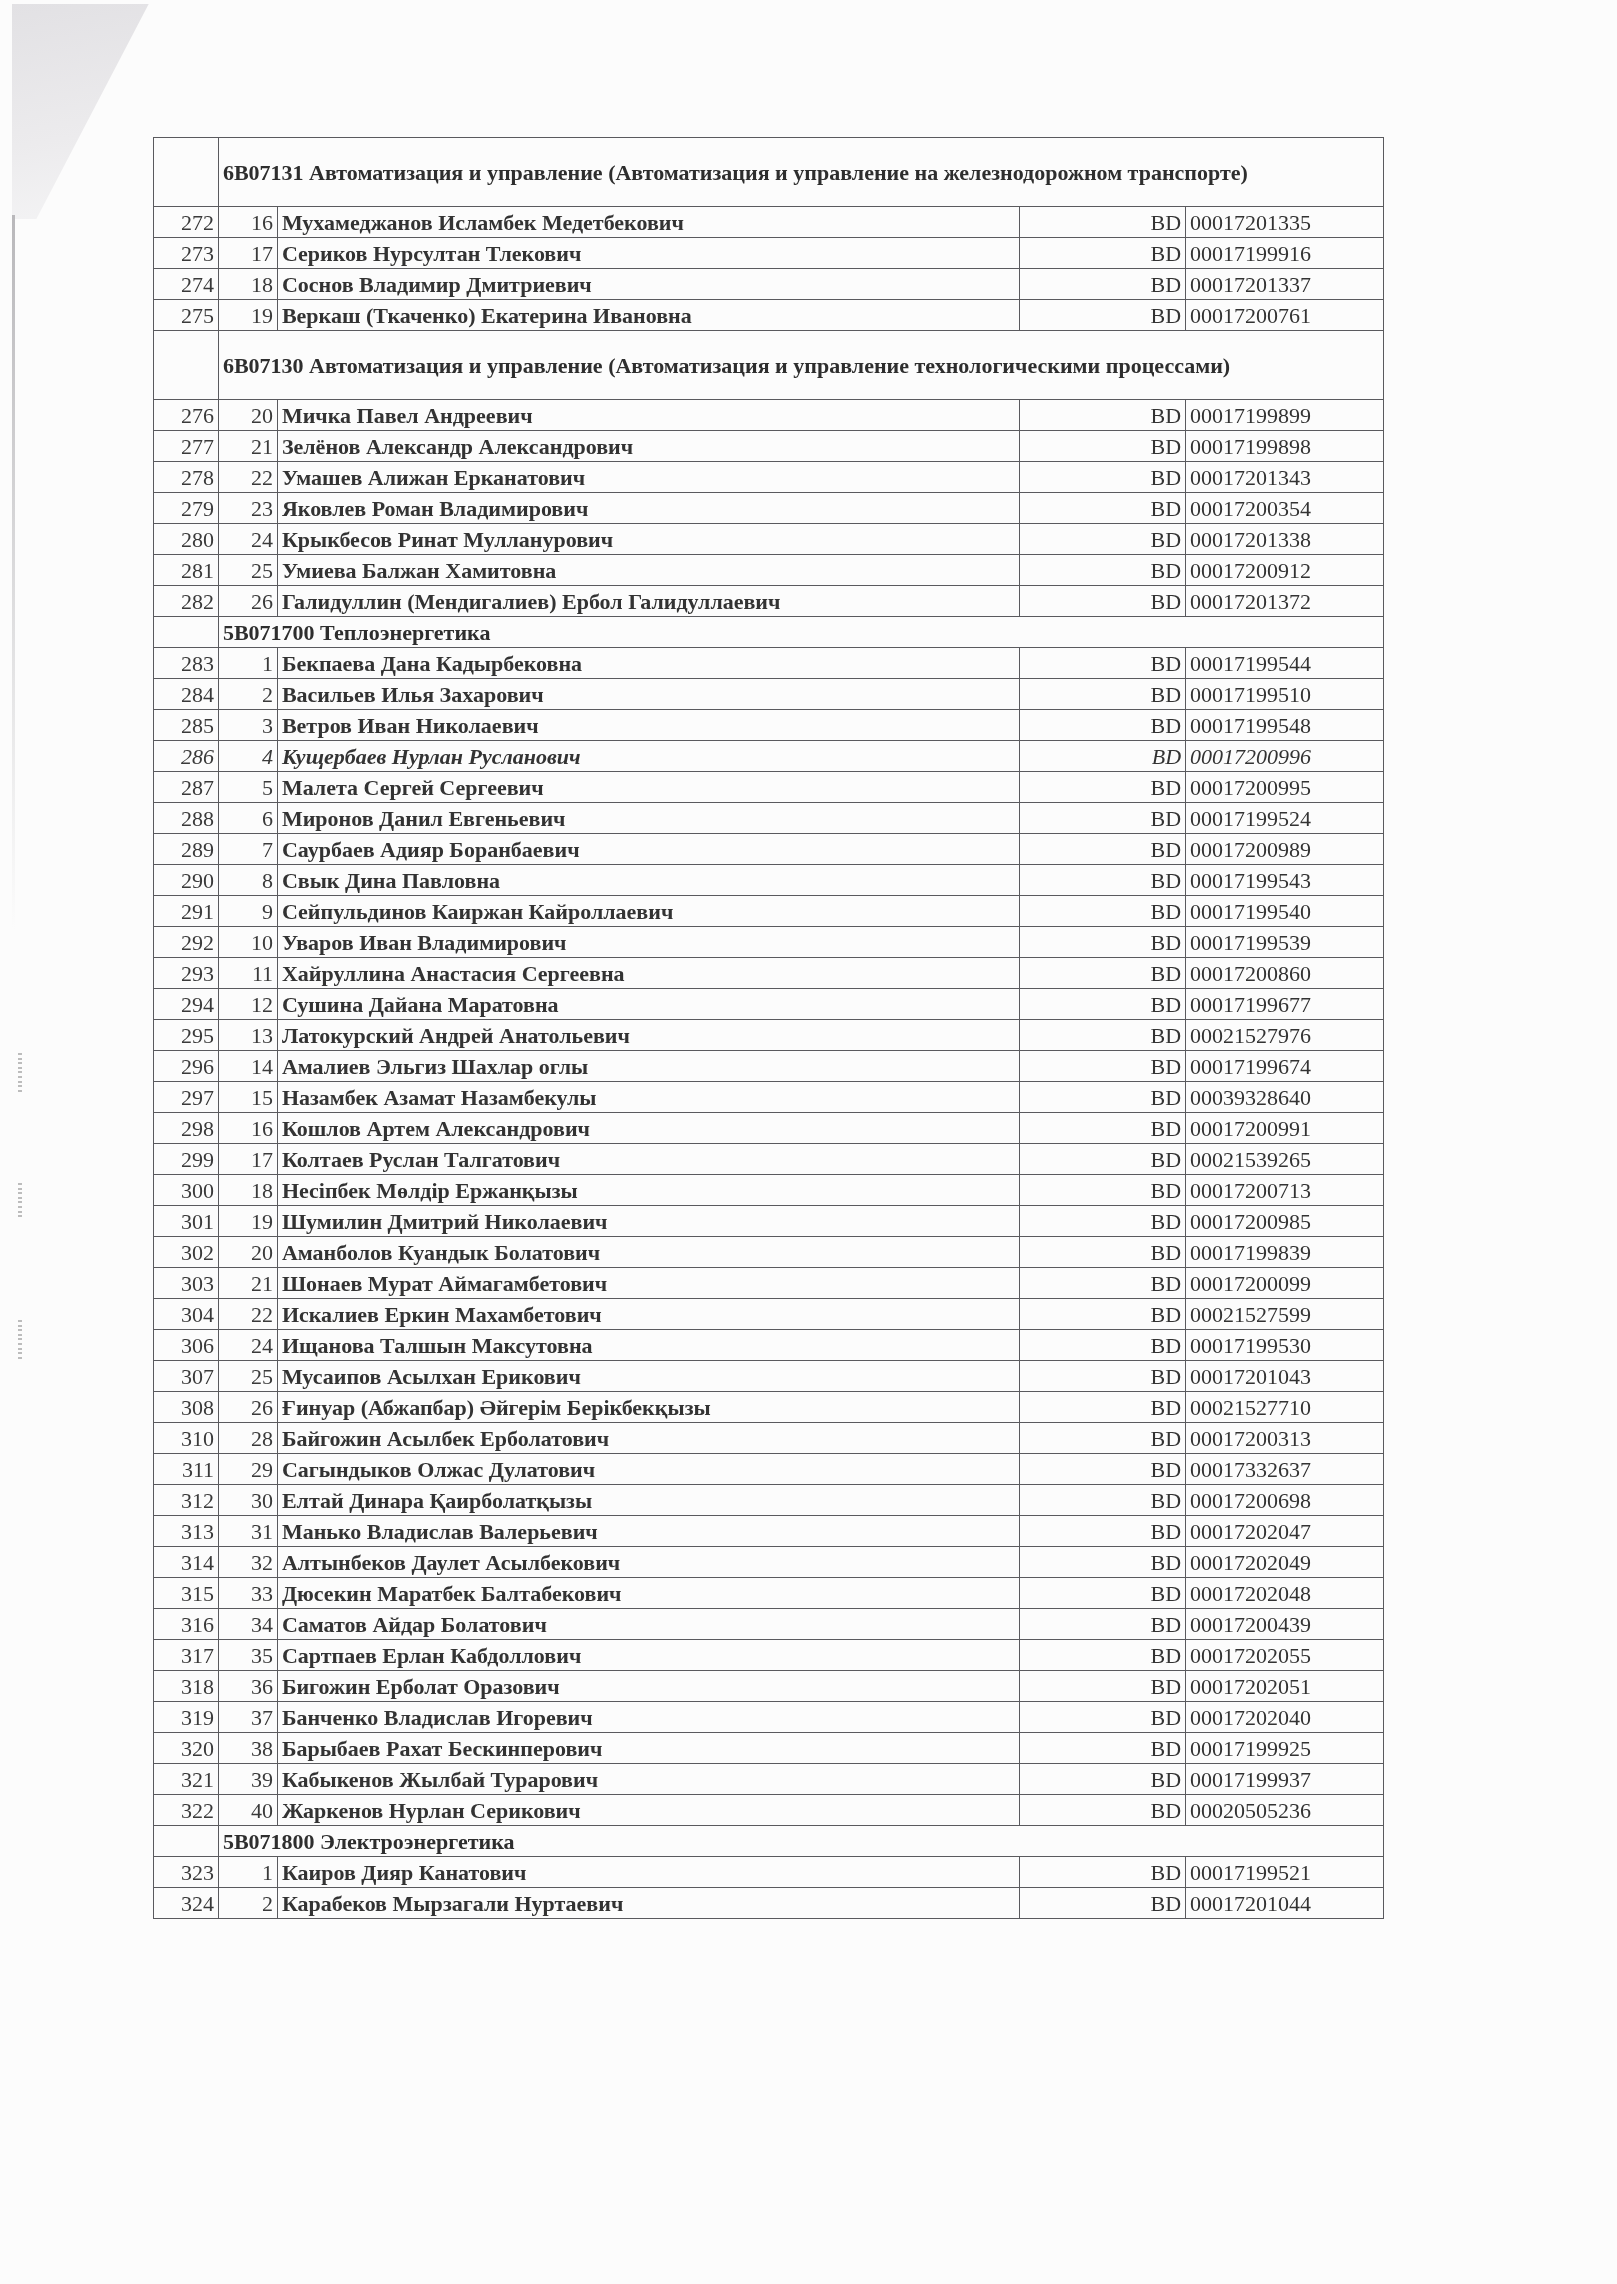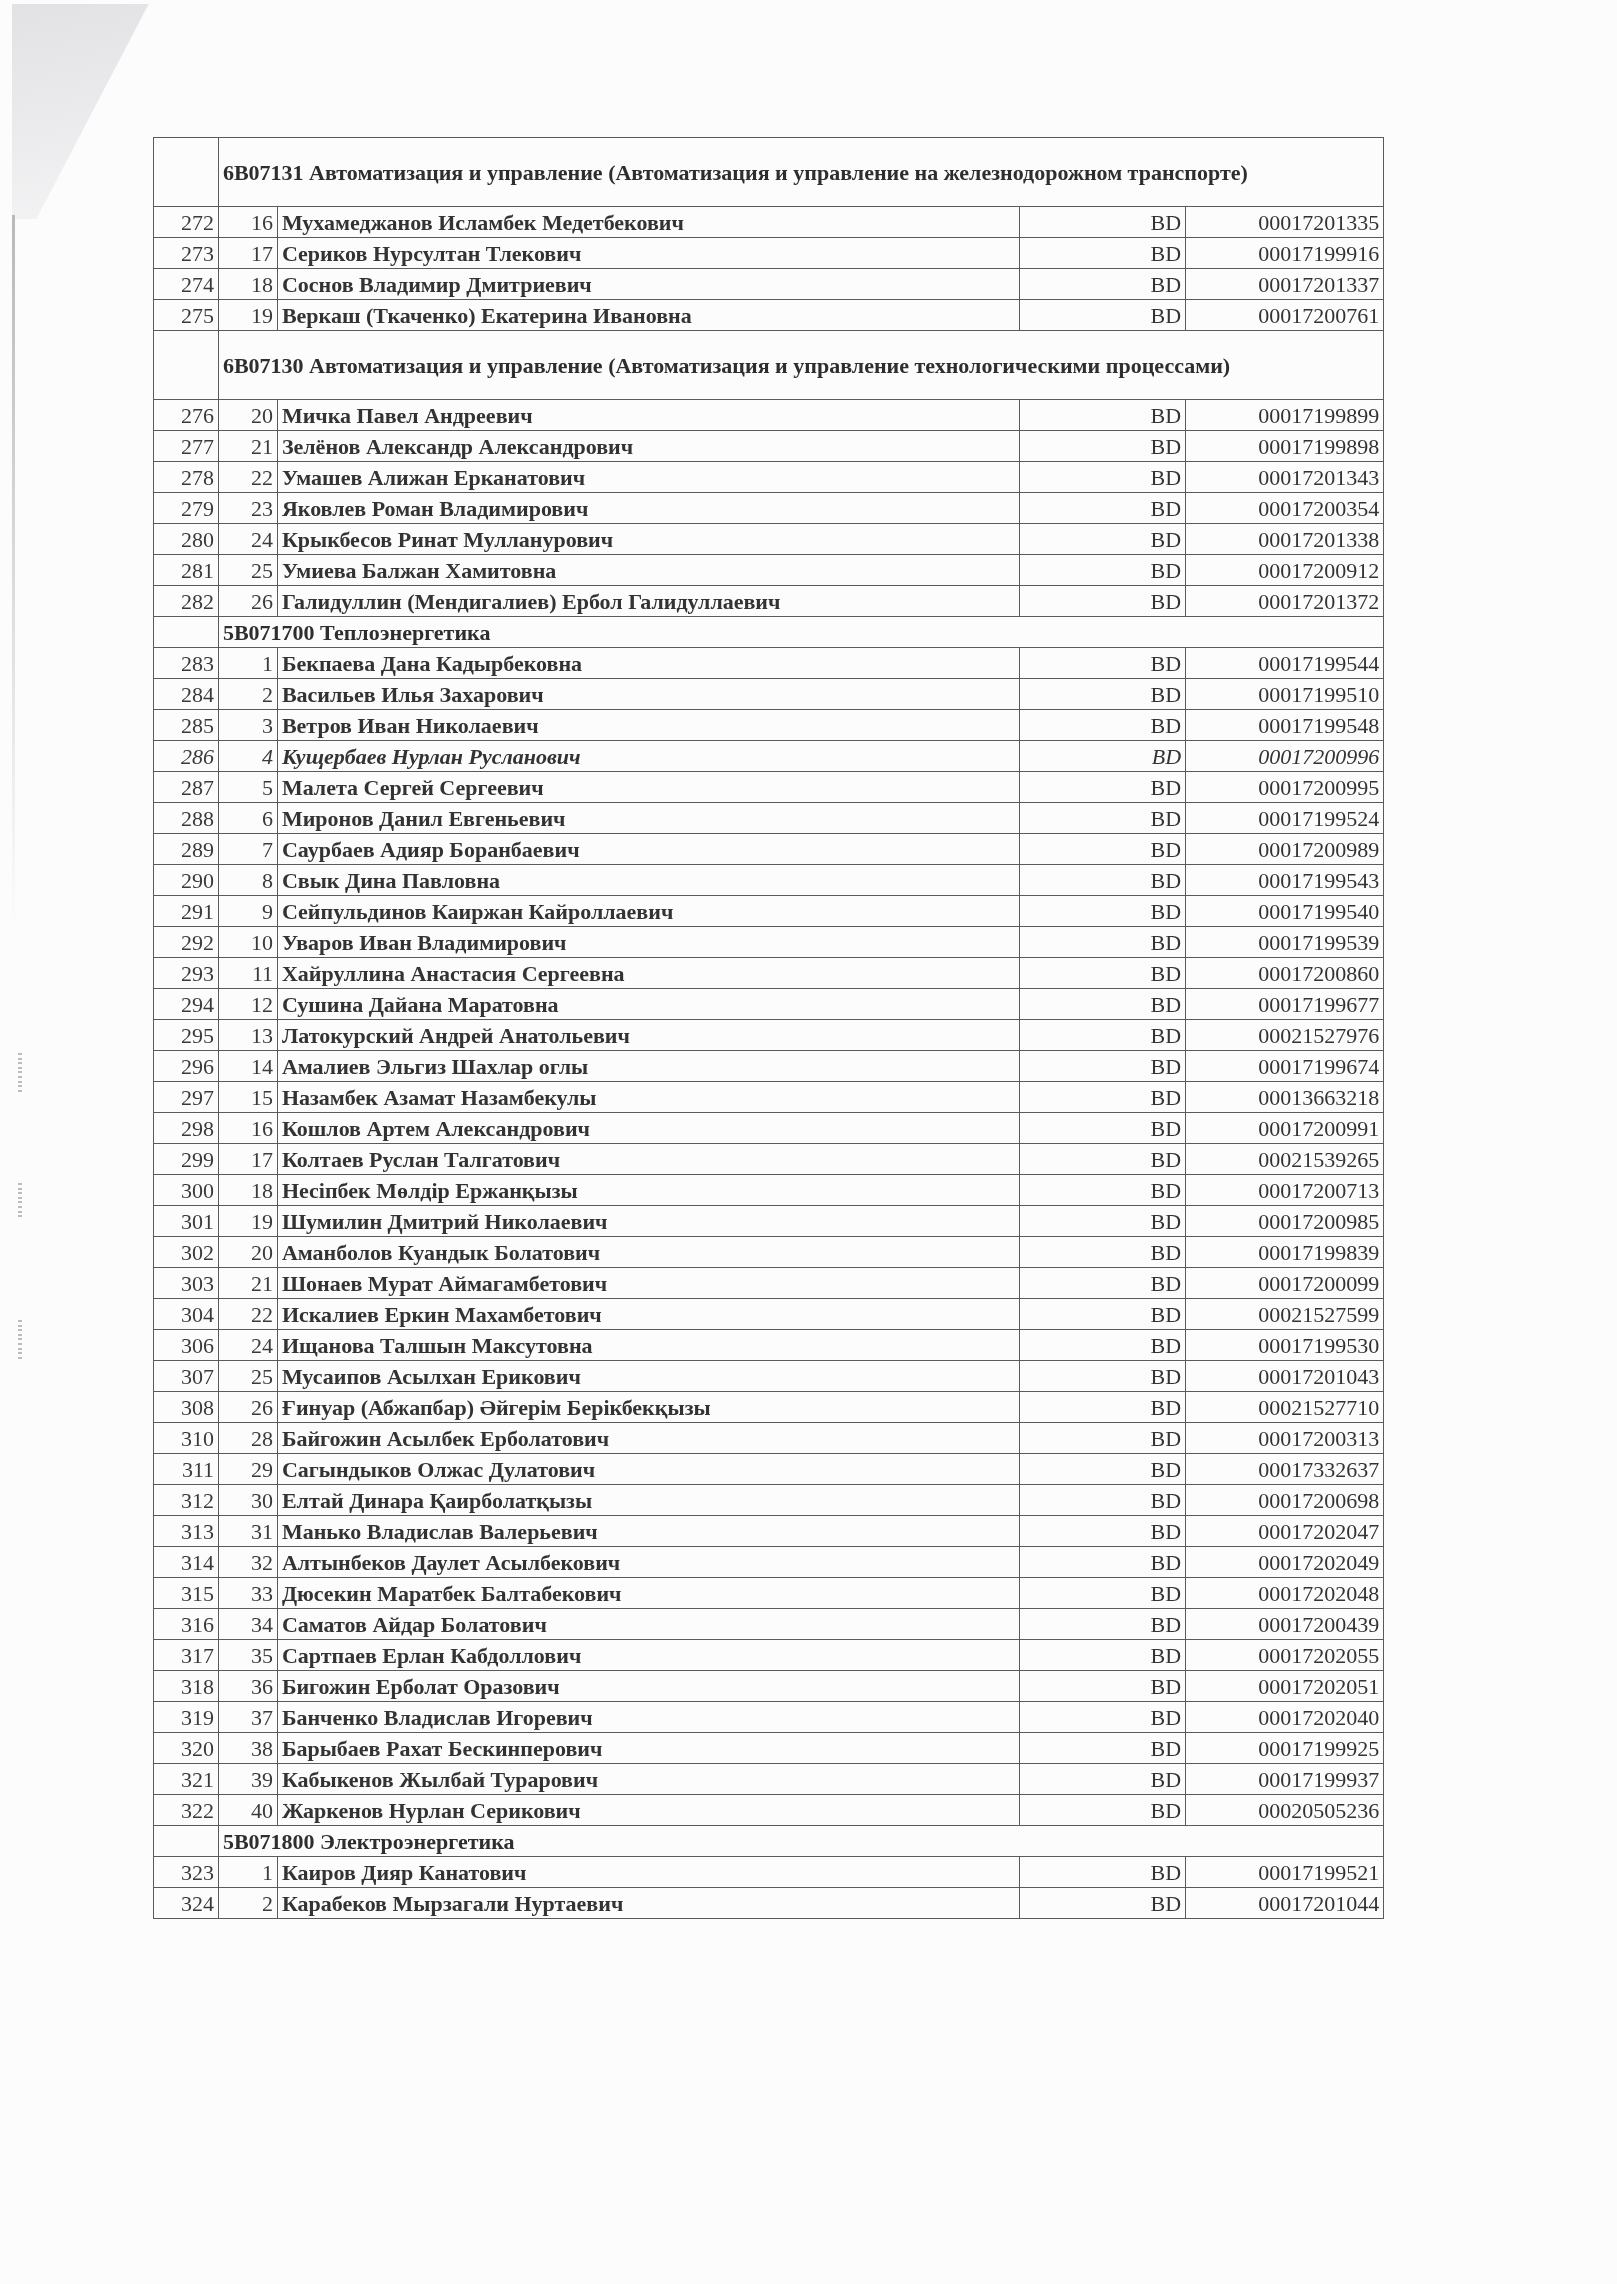--- a/index.html
+++ b/index.html
@@ -25,21 +25,21 @@
   }
   table.list td {
     border: 1.6px solid #5a5a5e;
     height: 30px; padding: 0 3.9px;
     font-size: 22px; line-height: 29px;
     white-space: nowrap; overflow: hidden;
   }
   td.num { text-align: right; font-size: 23px; color: #3a3a3a; }
   td.name { font-size: 20px; padding-left: 2.6px; font-weight: bold; }
   td.code { text-align: right; font-size: 23px; }
-  td.id { text-align: right; font-size: 23px; }
+  td.id { text-align: left; font-size: 23px; }
   td.section { font-weight: bold; font-size: 25px; color: #2e2e2e; line-height: 34px; padding-left: 2.6px; white-space: normal; }
   tr.sec2 td { height: 68px; }
   tr.italic td { font-style: italic; }
 </style>
 </head>
 <body>
 
 <div class="corner"></div>
 <div class="edge"></div>
 <div class="speck" style="top:1053px;height:39px"></div>
@@ -240,21 +240,21 @@
         <td class="num">14</td>
         <td class="name">Амалиев Эльгиз Шахлар оглы</td>
         <td class="code">BD</td>
         <td class="id">00017199674</td>
       </tr>
       <tr>
         <td class="num">297</td>
         <td class="num">15</td>
         <td class="name">Назамбек Азамат Назамбекулы</td>
         <td class="code">BD</td>
-        <td class="id">00013663218</td>
+        <td class="id">00039328640</td>
       </tr>
       <tr>
         <td class="num">298</td>
         <td class="num">16</td>
         <td class="name">Кошлов Артем Александрович</td>
         <td class="code">BD</td>
         <td class="id">00017200991</td>
       </tr>
       <tr>
         <td class="num">299</td>

